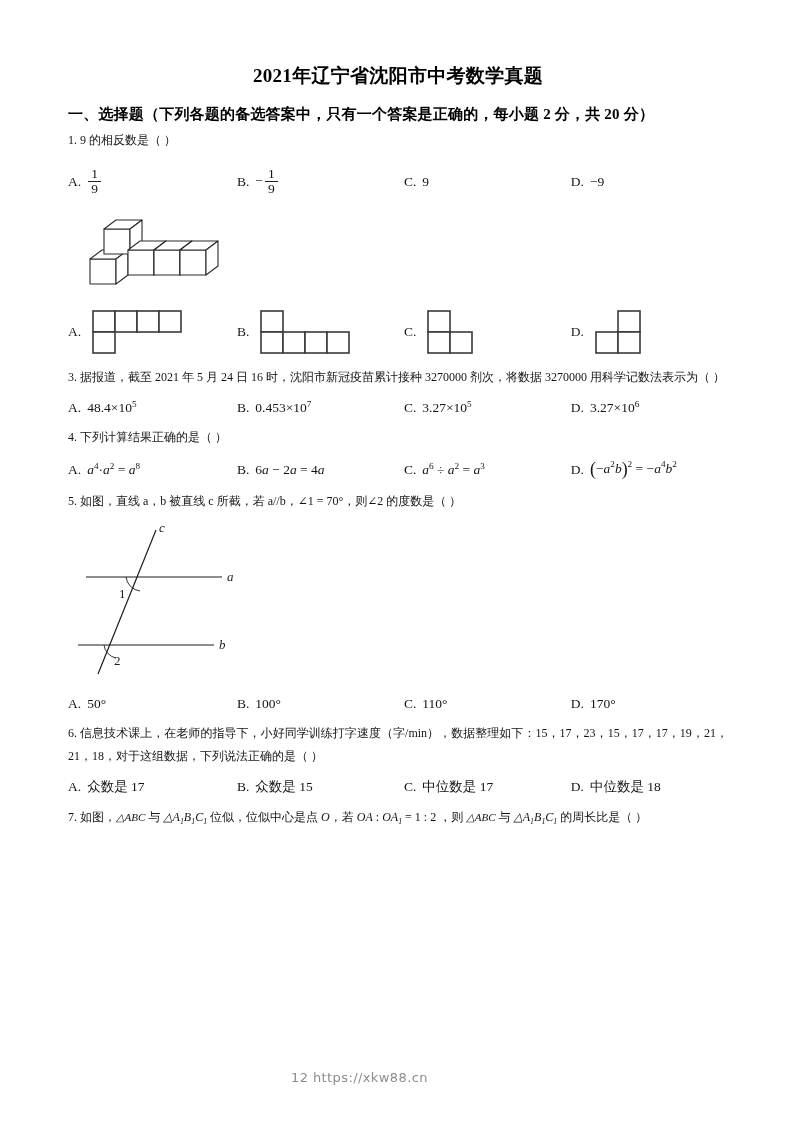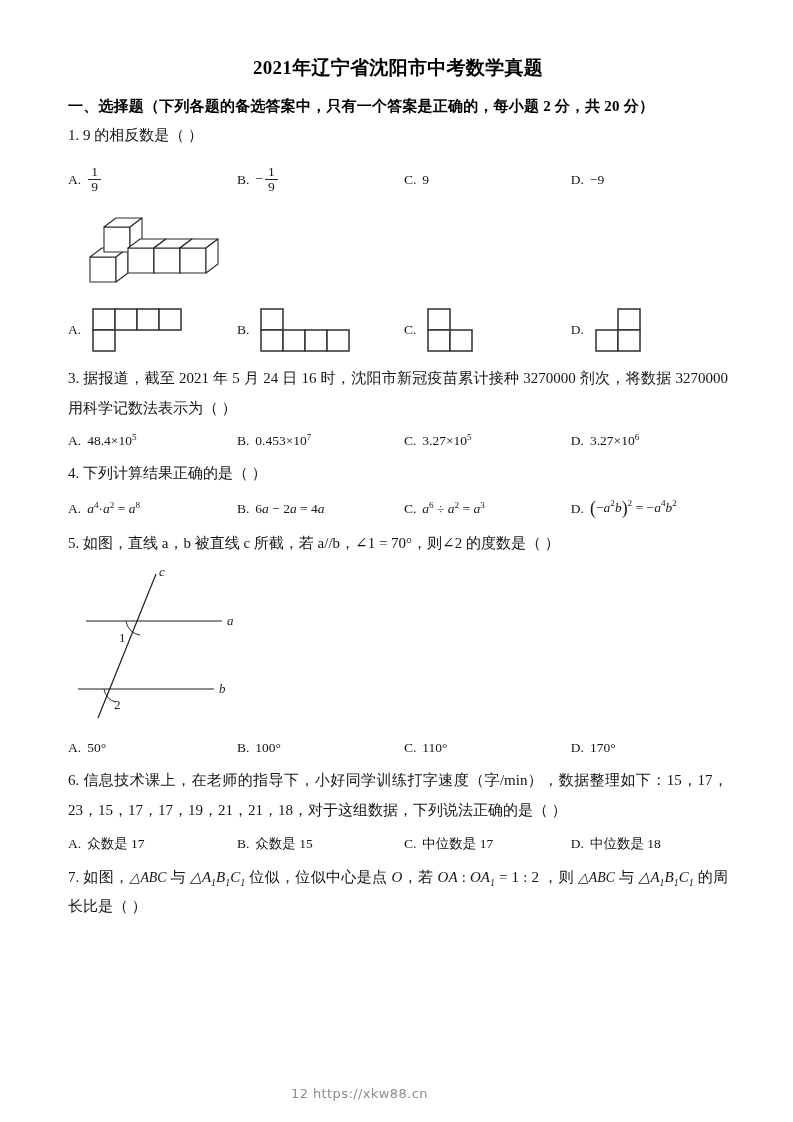--- a/index.html
+++ b/index.html
@@ -19,21 +19,21 @@
   .page {
     position: absolute;
     left: 0; top: 0;
     width: 793px;
     height: 1122px;
     padding: 0;
   }
   .content {
     position: absolute;
     left: 68px;
-    top: 55px;
+    top: 63px;
     width: 660px;
   }
 
   
   .doc-title {
     text-align: center;
     font-size: 19px;
     font-weight: bold;
     letter-spacing: 0.3px;
     margin: 0 0 16px 0;
@@ -47,21 +47,21 @@
     margin: 0 0 5px 0;
     letter-spacing: 0.2px;
     color: #000;
   }
 
   
   .question {
     margin-bottom: 10px;
   }
   .q-stem {
-    font-size: 15px;
+    font-size: 12px;
     line-height: 1.95;
     text-align: justify;
     color: #141414;
   }
 
   
   .options {
     display: flex;
     margin-top: 10px;
     margin-bottom: 4px;
@@ -146,21 +146,20 @@
   .footer {
     position: absolute;
     left: 0;
     top: 1070px;
     width: 719px;
     text-align: center;
     font-size: 13px;
     color: #8d8d8d;
     font-family: "DejaVu Sans", "Liberation Sans", sans-serif;
     letter-spacing: 0.4px;
-    margin-top: 16px;
   }
 </style>
 </head>
 <body>
 
 <div class="page">
   <div class="content">
 
     <div class="doc-title">2021年辽宁省沈阳市中考数学真题</div>
 

